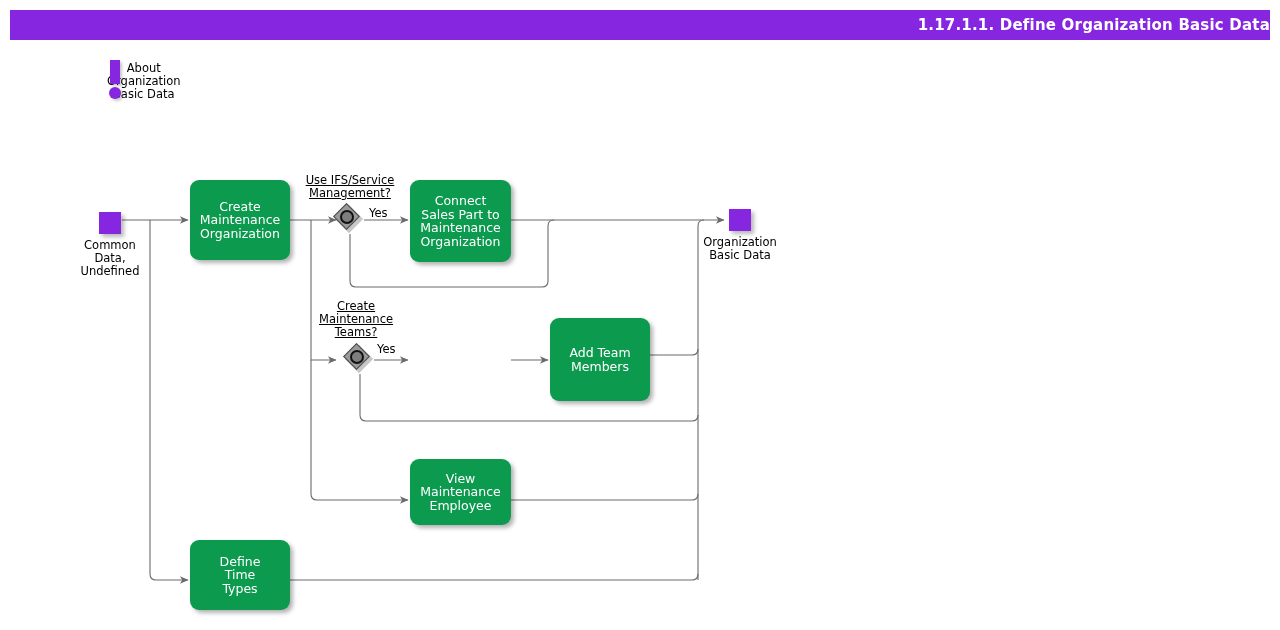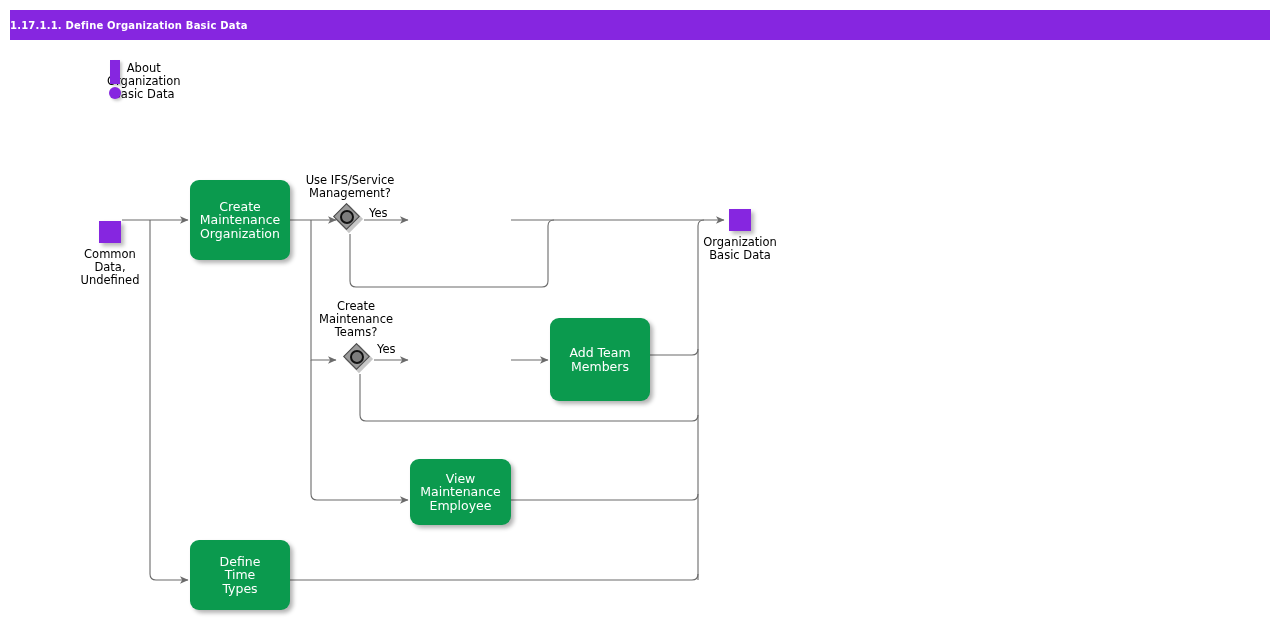--- a/index.html
+++ b/index.html
@@ -17,25 +17,25 @@
 
   
   #title-bar {
     position: absolute;
     left: 10px;
     top: 10px;
     width: 1260px;
     height: 30px;
     background: #8626e0;
     color: #ffffff;
-    font-size: 10px;
+    font-size: 15px;
     font-weight: bold;
     display: flex;
     align-items: center;
-    justify-content: flex-start;
+    justify-content: flex-end;
     letter-spacing: 0.2px;
   }
 
   
   #connectors {
     position: absolute;
     left: 0;
     top: 0;
     width: 1280px;
     height: 630px;
@@ -166,20 +166,21 @@
   }
 
   
   .diagram-label {
     position: absolute;
     font-size: 11.5px;
     line-height: 13px;
     color: #000000;
     text-align: center;
     white-space: pre-line;
+    text-decoration: underline;
   }
   .branch-label {
     position: absolute;
     font-size: 11.5px;
     line-height: 13px;
     color: #000000;
     white-space: nowrap;
   }
 </style>
 </head>
@@ -235,39 +236,45 @@
   <div class="note-wrap" style="left:107px; top:58px; width:57px;">
     <div class="note-bang">
       <div class="bar"></div>
       <div class="dot"></div>
     </div>
     <div class="note-label">About
 Organization
 Basic Data</div>
   </div>
 
-  <div class="terminator-wrap" style="left:64px; top:221px; width:92px;">
+  <div class="terminator-wrap" style="left:64px; top:212px; width:92px;">
     <div class="terminator"></div>
     <div class="terminator-label">Common
 Data,
 Undefined</div>
   </div>
 
   <div class="terminator-wrap" style="left:694px; top:209px; width:92px;">
     <div class="terminator"></div>
     <div class="terminator-label">Organization
 Basic Data</div>
   </div>
 
   <div class="node activity" style="left:190px; top:180px; width:100px; height:80px;">
     <span>Create
 Maintenance
 Organization</span>
   </div>
 
+  <div class="node activity" style="left:410px; top:180px; width:101px; height:82px;">
+    <span>Connect Sales
+Part to
+Maintenance
+Organization</span>
+  </div>
 
 
   <div class="node activity" style="left:550px; top:318px; width:100px; height:83px;">
     <span>Add Team
 Members</span>
   </div>
 
   <div class="node activity" style="left:410px; top:459px; width:101px; height:66px;">
     <span>View
 Maintenance

